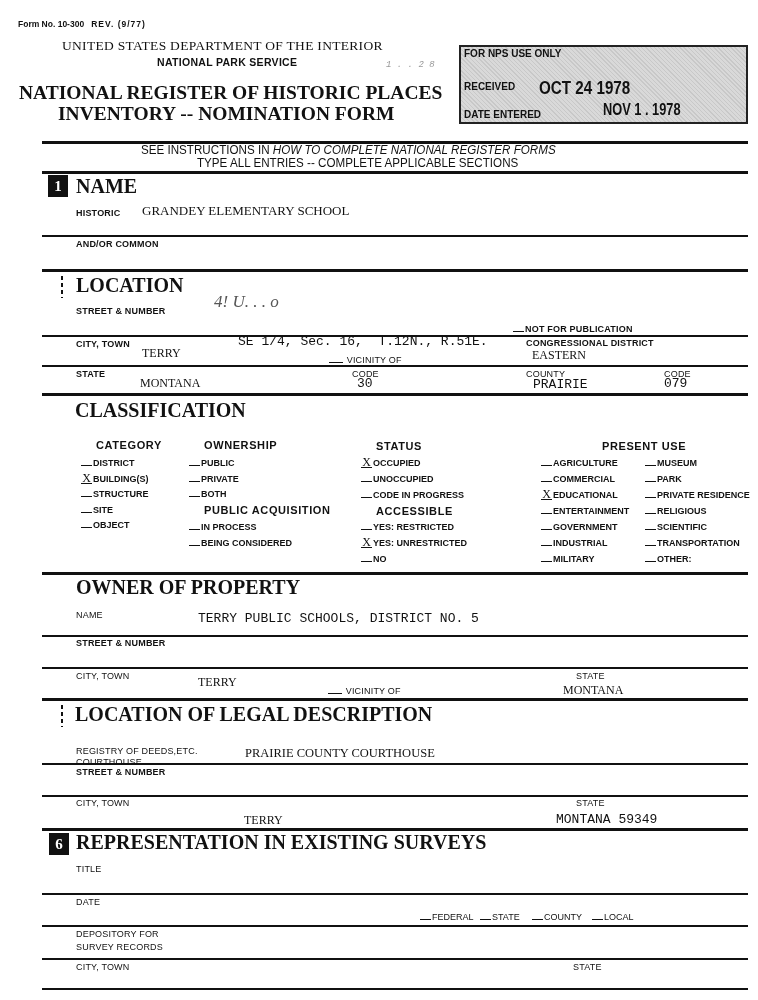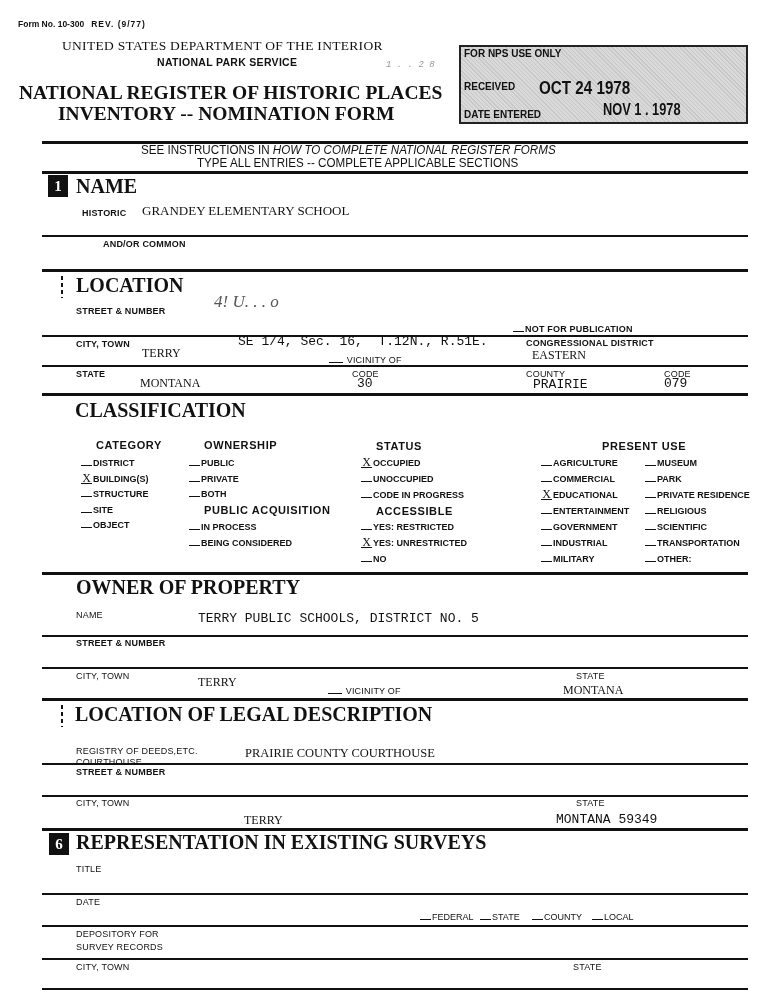--- a/index.html
+++ b/index.html
@@ -59,24 +59,24 @@
 
 <div class="hr thick" style="top:141px;"></div>
 <div class="abs sans" style="left:141px; top:143px; font-size:12.5px; transform:scaleX(0.93); transform-origin:left;">
   <span>SEE INSTRUCTIONS IN </span><i>HOW TO COMPLETE NATIONAL REGISTER FORMS</i>
 </div>
 <div class="abs sans" style="left:197px; top:156px; font-size:12.5px; transform:scaleX(0.93); transform-origin:left;">TYPE ALL ENTRIES -- COMPLETE APPLICABLE SECTIONS</div>
 <div class="hr thick" style="top:171px;"></div>
 
 <div class="num-box" style="left:48px; top:175px;">1</div>
 <div class="abs sec-title" style="left:76px; top:175px;">NAME</div>
-<div class="abs lbl" style="left:76px; top:208px;margin-left:6px;">HISTORIC</div>
+<div class="abs lbl" style="left:76px; top:208px;">HISTORIC</div>
 <div class="abs typed" style="left:142px; top:203px; font-family:'Liberation Serif',serif; font-size:13px;">GRANDEY ELEMENTARY SCHOOL</div>
 <div class="hr med" style="top:235px;"></div>
-<div class="abs lbl" style="left:76px; top:239px;margin-left:27px;">AND/OR COMMON</div>
+<div class="abs lbl" style="left:76px; top:239px;">AND/OR COMMON</div>
 <div class="abs typed" style="left:142px; top:250px;"></div>
 <div class="hr thick" style="top:269px;"></div>
 
 <div class="dashmark" style="left:61px; top:276px; height:22px;"></div>
 <div class="abs sec-title" style="left:76px; top:274px;">LOCATION</div>
 <div class="abs lbl" style="left:76px; top:306px;">STREET &amp; NUMBER</div>
 <div class="abs serif" style="left:214px; top:292px; font-size:17px; font-style:italic; color:#555;">4! U. . . o</div>
 <div class="abs lbl" style="left:513px; top:324px;"><span class="opt"><span class="blank"></span></span><span>NOT FOR PUBLICATION</span></div>
 <div class="hr med" style="top:335px;"></div>
 <div class="abs lbl" style="left:76px; top:339px;">CITY, TOWN</div>

